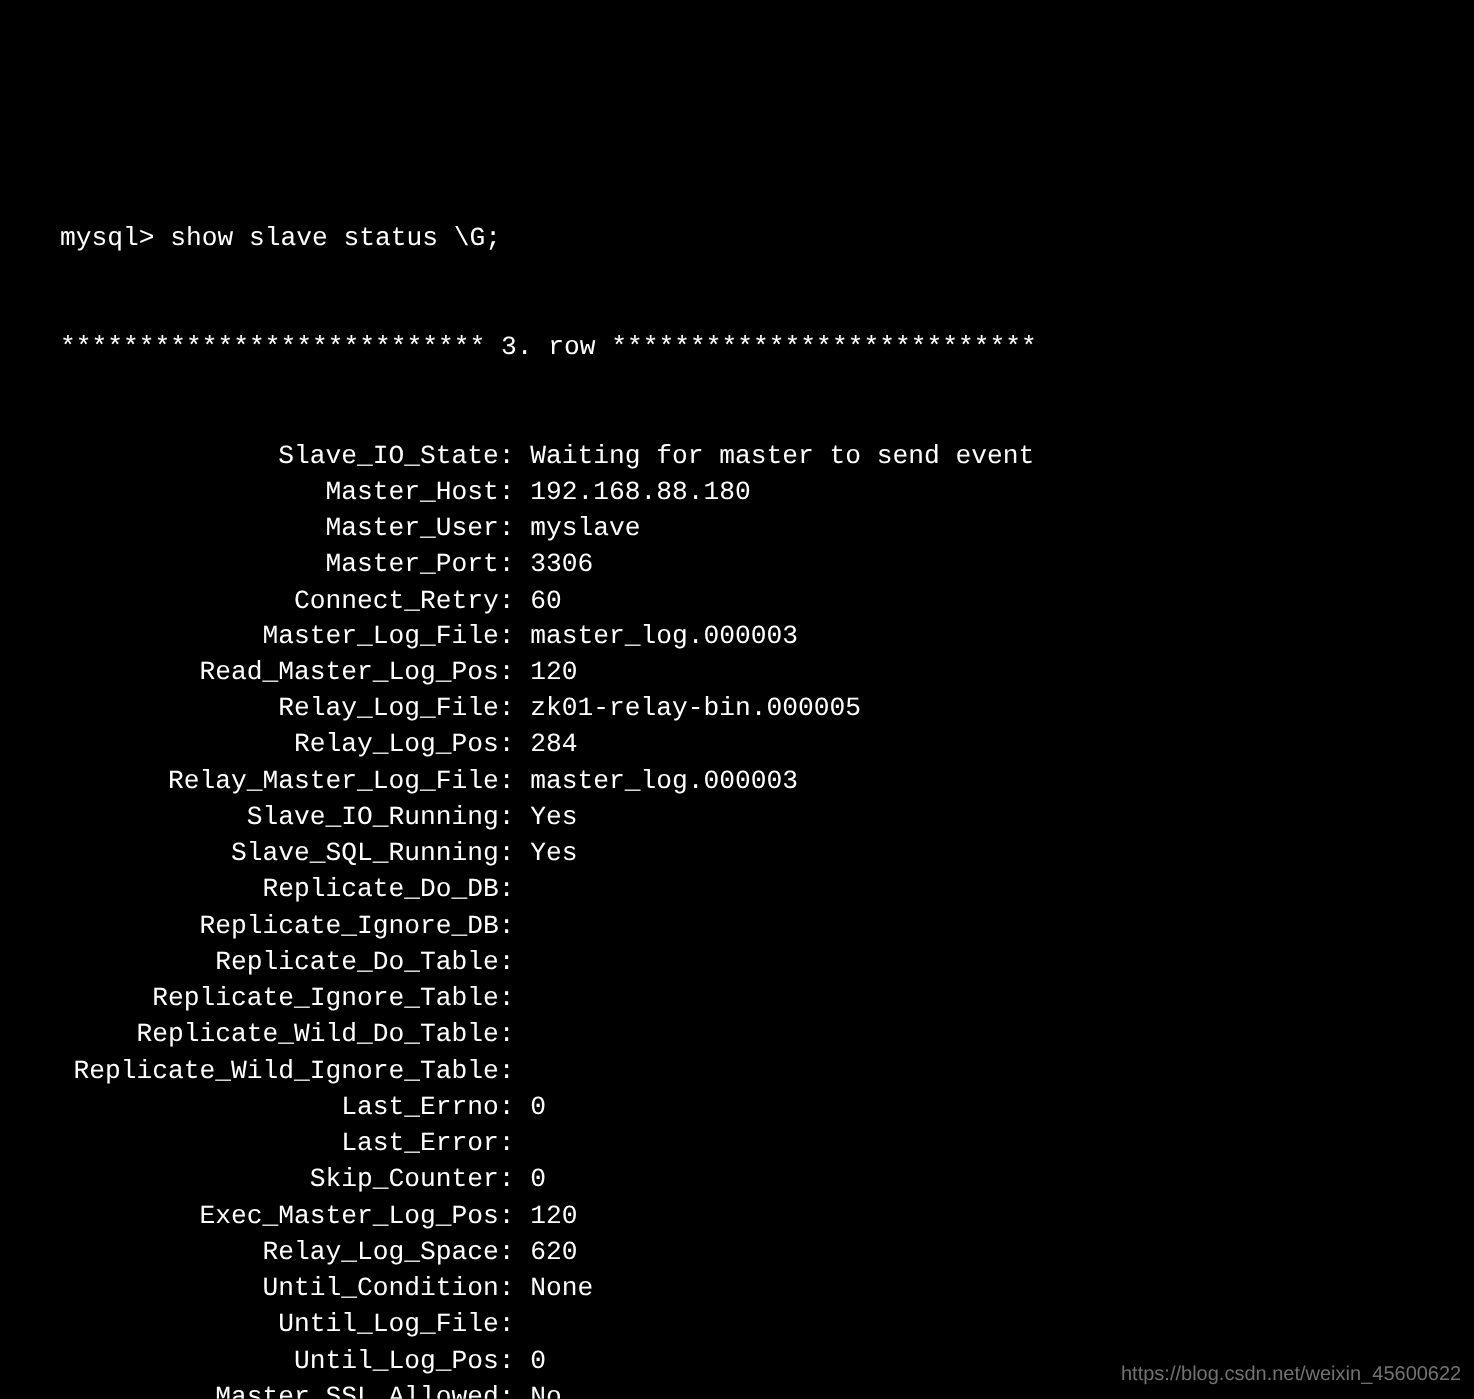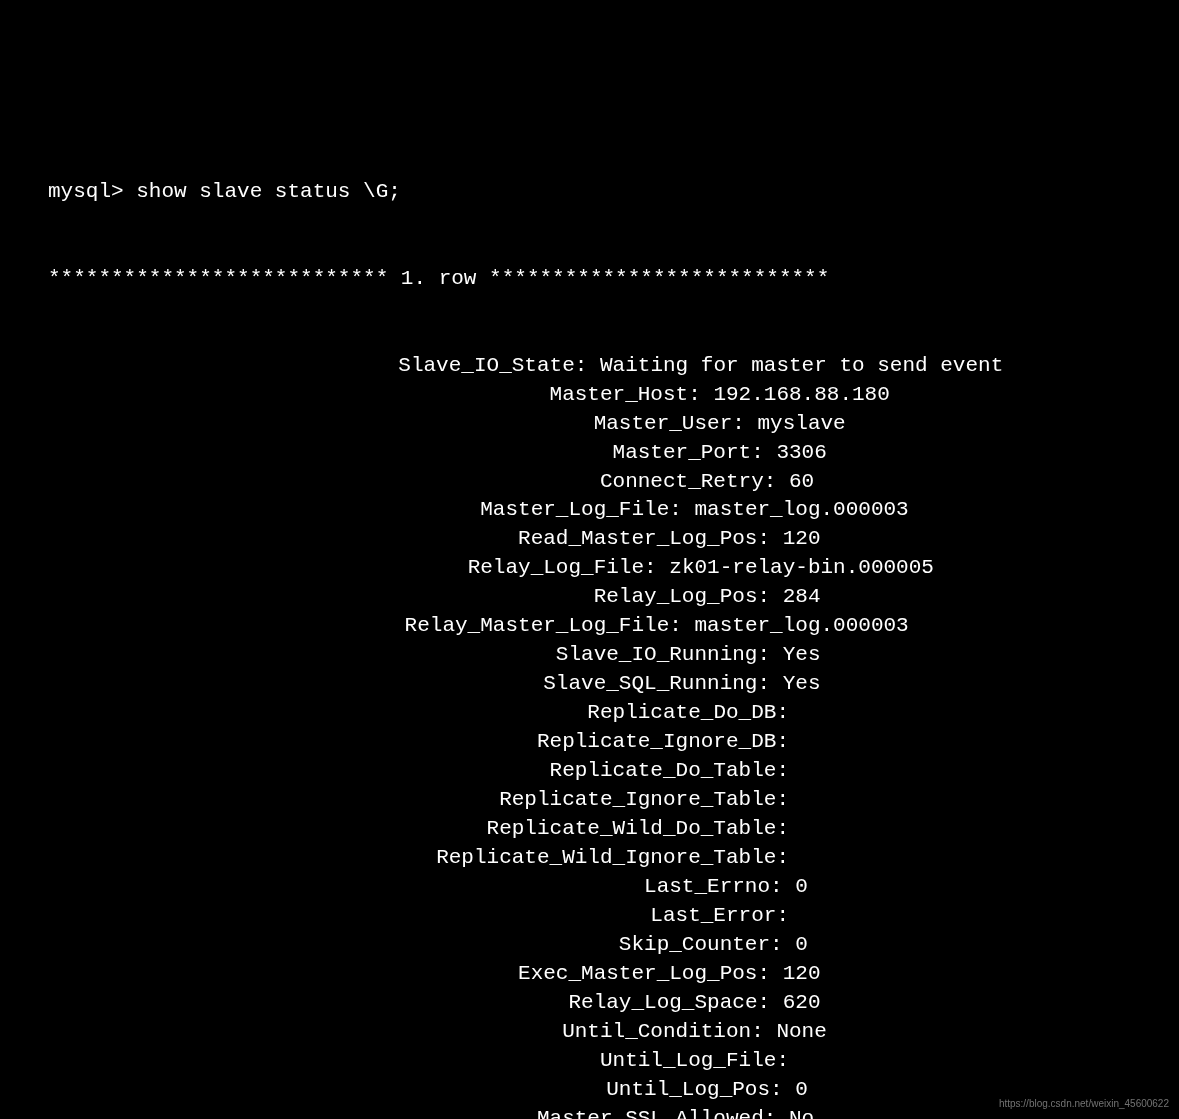--- a/index.html
+++ b/index.html
@@ -19,50 +19,49 @@
       overflow: hidden;
       position: relative;
       white-space: pre;
     }
     .terminal-line {
       display: block;
       margin-left: 44px;
     }
     .status-line {
       display: flex;
-      justify-content: center;
     }
     .status-key {
       width: 395px;
       text-align: right;
       flex-shrink: 0;
     }
     .status-sep {
       flex-shrink: 0;
     }
     .status-val {
       flex-shrink: 0;
     }
     .watermark {
       position: absolute;
       bottom: 8px;
       right: 10px;
       color: #999999;
-      font-size: 10px;
+      font-size: 16px;
       font-family: Arial, sans-serif;
       opacity: 0.75;
     }
   </style>
 </head>
 <body>
 
 
 
 <div>
   <span class="terminal-line">mysql&gt; show slave status \G;</span>
-  <span class="terminal-line">*************************** 1. row ***************************</span>
+  <span class="terminal-line">*************************** 3. row ***************************</span>
   <div id="fields-container"><div class="status-line"><span class="status-key">Slave_IO_State</span><span class="status-sep">: </span><span class="status-val">Waiting for master to send event</span></div><div class="status-line"><span class="status-key">Master_Host</span><span class="status-sep">: </span><span class="status-val">192.168.88.180</span></div><div class="status-line"><span class="status-key">Master_User</span><span class="status-sep">: </span><span class="status-val">myslave</span></div><div class="status-line"><span class="status-key">Master_Port</span><span class="status-sep">: </span><span class="status-val">3306</span></div><div class="status-line"><span class="status-key">Connect_Retry</span><span class="status-sep">: </span><span class="status-val">60</span></div><div class="status-line"><span class="status-key">Master_Log_File</span><span class="status-sep">: </span><span class="status-val">master_log.000003</span></div><div class="status-line"><span class="status-key">Read_Master_Log_Pos</span><span class="status-sep">: </span><span class="status-val">120</span></div><div class="status-line"><span class="status-key">Relay_Log_File</span><span class="status-sep">: </span><span class="status-val">zk01-relay-bin.000005</span></div><div class="status-line"><span class="status-key">Relay_Log_Pos</span><span class="status-sep">: </span><span class="status-val">284</span></div><div class="status-line"><span class="status-key">Relay_Master_Log_File</span><span class="status-sep">: </span><span class="status-val">master_log.000003</span></div><div class="status-line"><span class="status-key">Slave_IO_Running</span><span class="status-sep">: </span><span class="status-val">Yes</span></div><div class="status-line"><span class="status-key">Slave_SQL_Running</span><span class="status-sep">: </span><span class="status-val">Yes</span></div><div class="status-line"><span class="status-key">Replicate_Do_DB</span><span class="status-sep">: </span><span class="status-val"></span></div><div class="status-line"><span class="status-key">Replicate_Ignore_DB</span><span class="status-sep">: </span><span class="status-val"></span></div><div class="status-line"><span class="status-key">Replicate_Do_Table</span><span class="status-sep">: </span><span class="status-val"></span></div><div class="status-line"><span class="status-key">Replicate_Ignore_Table</span><span class="status-sep">: </span><span class="status-val"></span></div><div class="status-line"><span class="status-key">Replicate_Wild_Do_Table</span><span class="status-sep">: </span><span class="status-val"></span></div><div class="status-line"><span class="status-key">Replicate_Wild_Ignore_Table</span><span class="status-sep">: </span><span class="status-val"></span></div><div class="status-line"><span class="status-key">Last_Errno</span><span class="status-sep">: </span><span class="status-val">0</span></div><div class="status-line"><span class="status-key">Last_Error</span><span class="status-sep">: </span><span class="status-val"></span></div><div class="status-line"><span class="status-key">Skip_Counter</span><span class="status-sep">: </span><span class="status-val">0</span></div><div class="status-line"><span class="status-key">Exec_Master_Log_Pos</span><span class="status-sep">: </span><span class="status-val">120</span></div><div class="status-line"><span class="status-key">Relay_Log_Space</span><span class="status-sep">: </span><span class="status-val">620</span></div><div class="status-line"><span class="status-key">Until_Condition</span><span class="status-sep">: </span><span class="status-val">None</span></div><div class="status-line"><span class="status-key">Until_Log_File</span><span class="status-sep">: </span><span class="status-val"></span></div><div class="status-line"><span class="status-key">Until_Log_Pos</span><span class="status-sep">: </span><span class="status-val">0</span></div><div class="status-line"><span class="status-key">Master_SSL_Allowed</span><span class="status-sep">: </span><span class="status-val">No</span></div></div>
 </div>
 
 <div class="watermark">https://blog.csdn.net/weixin_45600622</div>
 
 
 
 
 </body></html>

